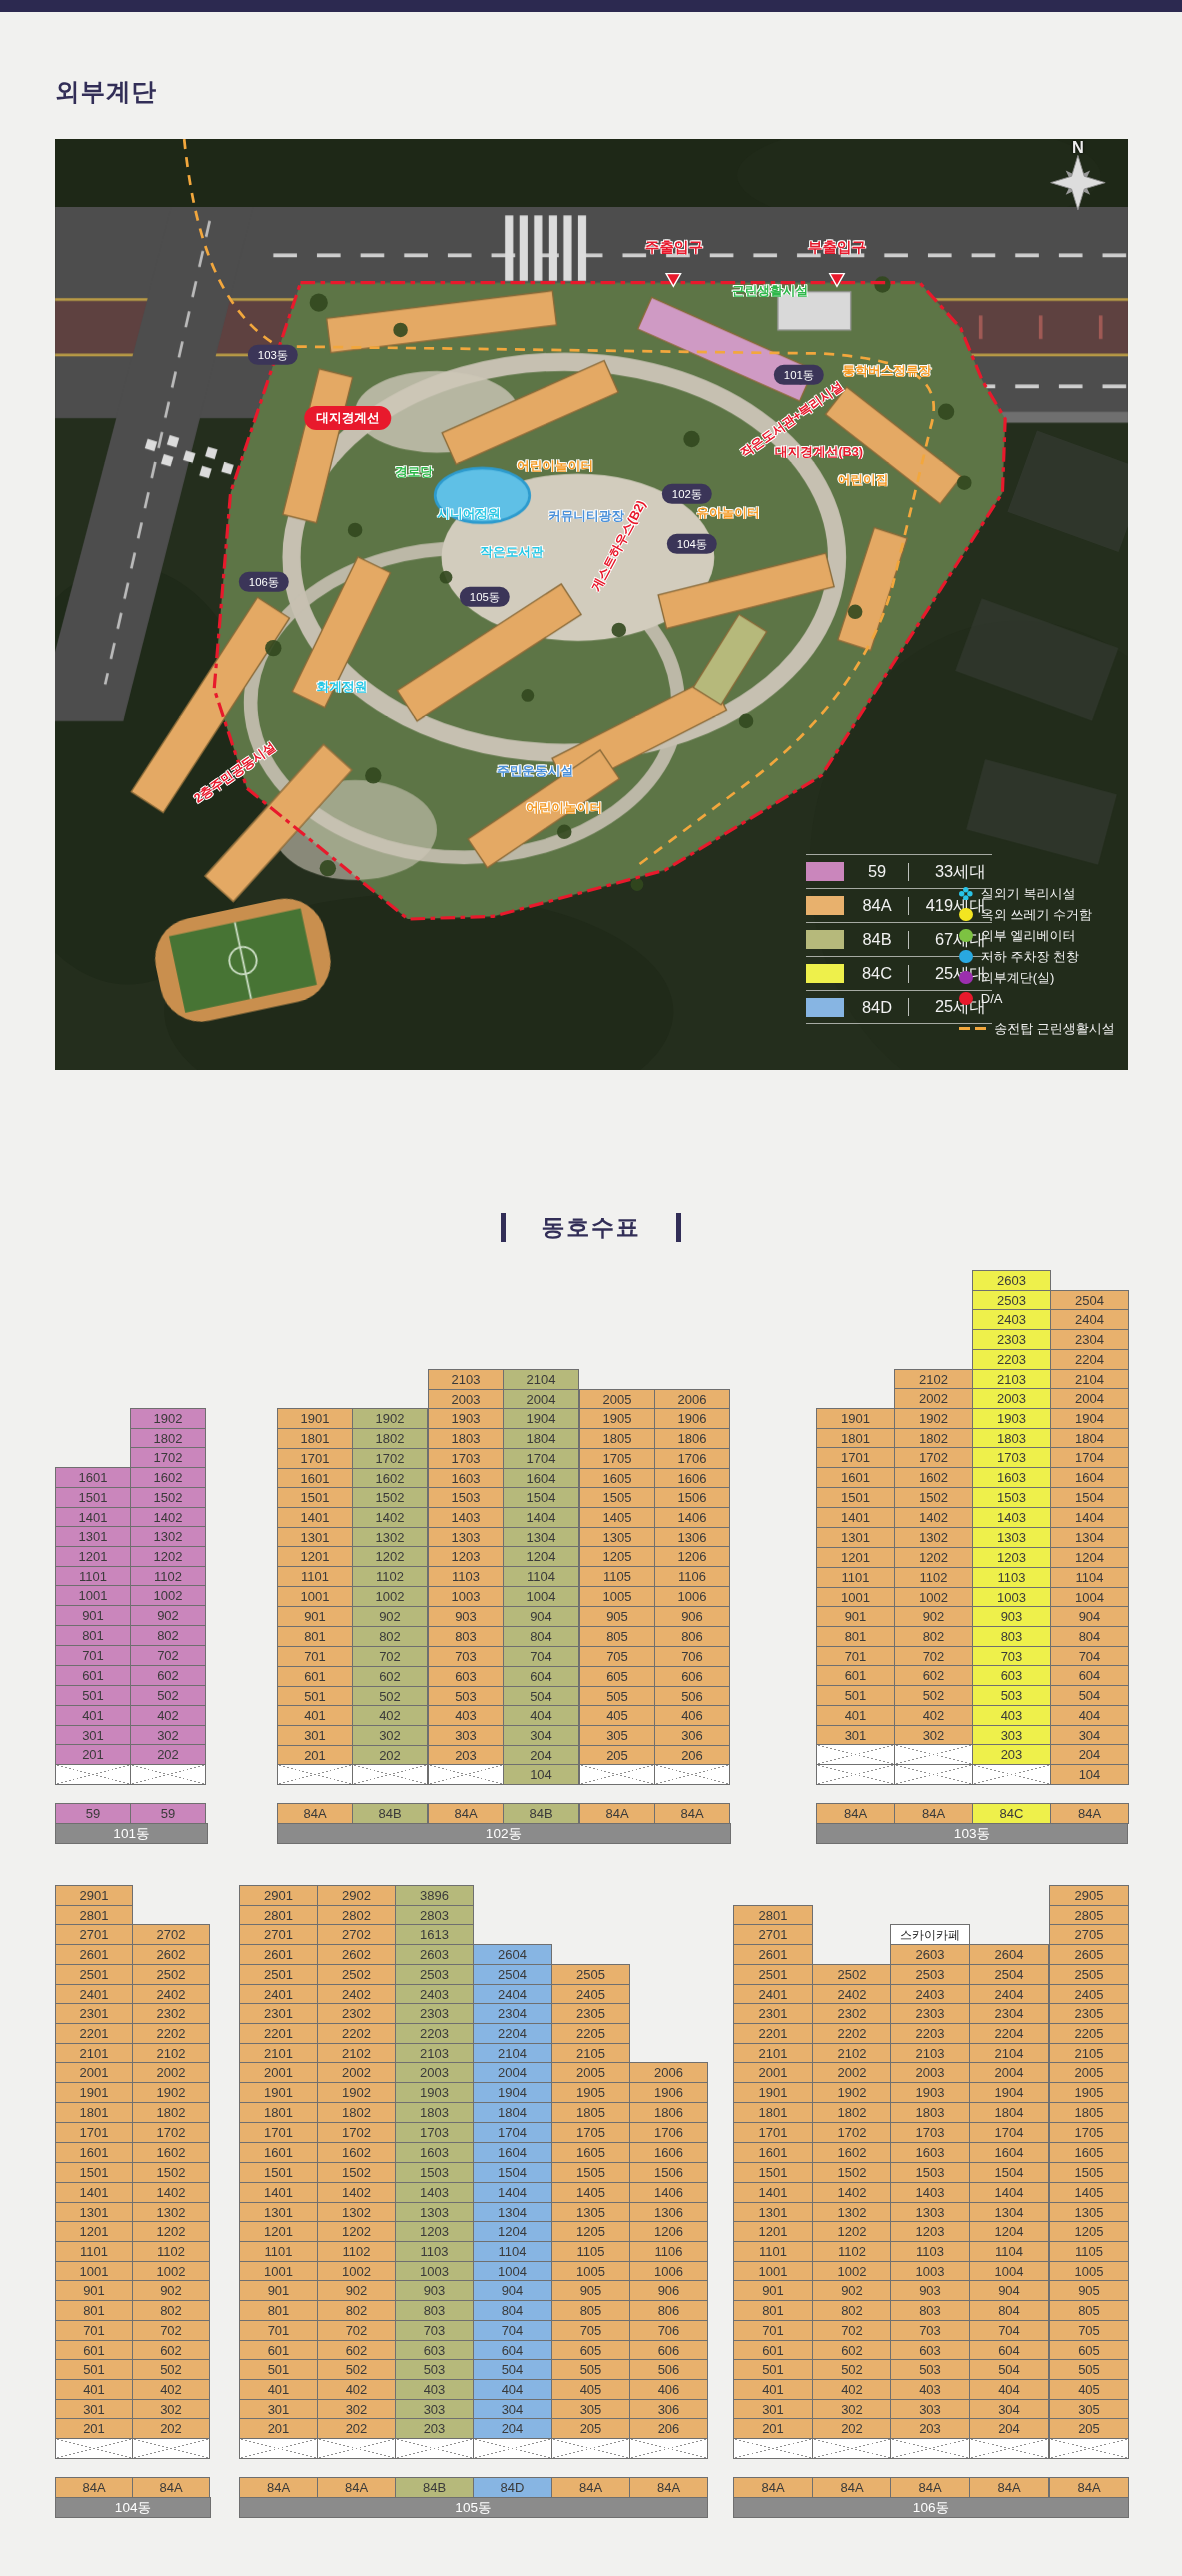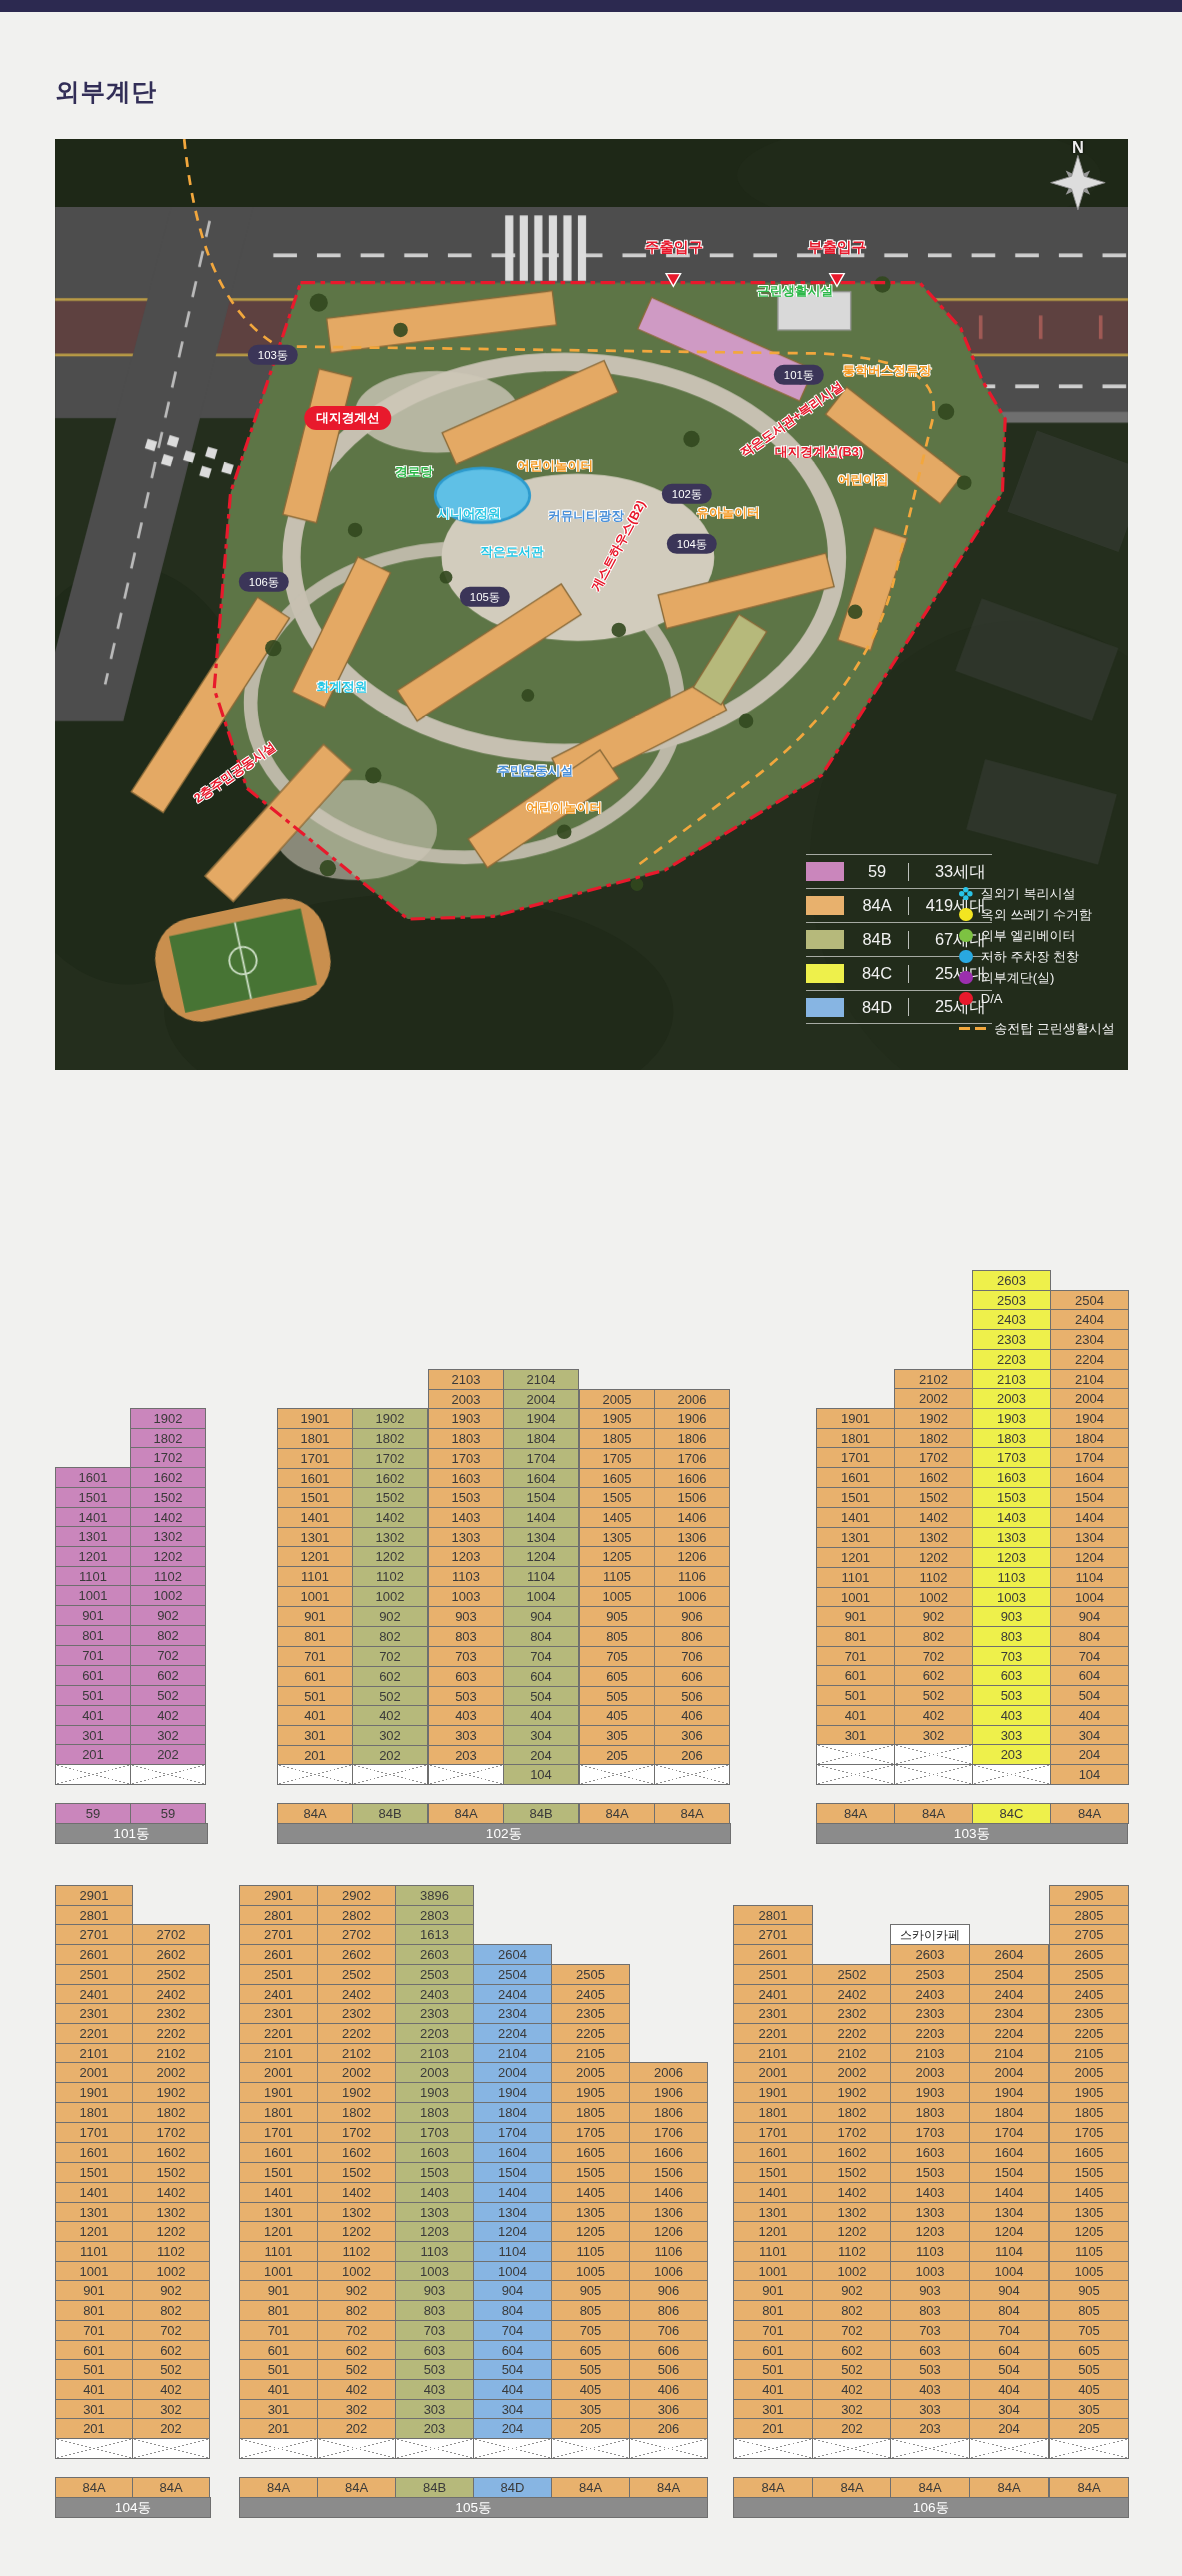--- a/index.html
+++ b/index.html
@@ -171,21 +171,21 @@
 
       <g transform="translate(1125,48)">
         <polygon transform="rotate(45)" points="0,-19 5,-5 19,0 5,5 0,19 -5,5 -19,0 -5,-5" fill="#9a9a9a"></polygon>
         <polygon points="0,-30 7,-7 30,0 7,7 0,30 -7,7 -30,0 -7,-7" fill="#dddddd" stroke="#8a8a8a"></polygon>
       </g>
     </svg>
     <span class="compass-n" style="left:1023px;top:8.2px">N</span>
     <div id="map-labels">
         <div class="map-label ml-red-bold" style="left: 619px; top: 108px;">주출입구</div>
         <div class="map-label ml-red-bold" style="left: 782px; top: 108px;">부출입구</div>
-        <div class="map-label ml-green" style="left: 740px; top: 152px;">근린생활시설</div>
+        <div class="map-label ml-green" style="left: 715px; top: 152px;">근린생활시설</div>
         <div class="map-label ml-orange" style="left: 832px; top: 232px;">통학버스정류장</div>
         <div class="map-label ml-pill" style="left: 744px; top: 236px;">101동</div>
         <div class="map-label ml-red" style="left: 737px; top: 281px; transform: translate(-50%, -50%) rotate(-35deg);">작은도서관+복리시설</div>
         <div class="map-label ml-red" style="left: 764px; top: 313px;">대지경계선(B3)</div>
         <div class="map-label ml-orange" style="left: 808px; top: 341px;">어린이집</div>
         <div class="map-label ml-orange" style="left: 673px; top: 374px;">유아놀이터</div>
         <div class="map-label ml-red" style="left: 564px; top: 407px; transform: translate(-50%, -50%) rotate(-62deg);">게스트하우스(B2)</div>
         <div class="map-label ml-red-pill" style="left: 293px; top: 279px;">대지경계선</div>
         <div class="map-label ml-pill" style="left: 218px; top: 216px;">103동</div>
         <div class="map-label ml-green" style="left: 359px; top: 333px;">경로당</div>
@@ -264,20 +264,25 @@
           <span class="mk-icon" style="background: rgb(232, 25, 44);"></span>
           <span>D/A</span>
         </div>
         <div class="legend-marker-row dash-row">
           <span class="mk-dash"></span>
           <span>송전탑 근린생활시설</span>
         </div>
       </div>
   </div>
 
+  <div class="section-header">
+    <span class="vbar"></span>
+    <h2>동호수표</h2>
+    <span class="vbar"></span>
+  </div>
 
   <div id="tables-layer">
       <div class="bldg" style="left: 55px; top: 1408px; width: 154px; height: 438px;">
         <div class="cell unit" style="background: rgb(202, 134, 188); left: 0px; top: 59px; width: 76px; height: 21px; line-height: 20px;">1601</div>
         <div class="cell unit" style="background: rgb(202, 134, 188); left: 0px; top: 79px; width: 76px; height: 21px; line-height: 20px;">1501</div>
         <div class="cell unit" style="background: rgb(202, 134, 188); left: 0px; top: 99px; width: 76px; height: 21px; line-height: 20px;">1401</div>
         <div class="cell unit" style="background: rgb(202, 134, 188); left: 0px; top: 118px; width: 76px; height: 21px; line-height: 20px;">1301</div>
         <div class="cell unit" style="background: rgb(202, 134, 188); left: 0px; top: 138px; width: 76px; height: 21px; line-height: 20px;">1201</div>
         <div class="cell unit" style="background: rgb(202, 134, 188); left: 0px; top: 158px; width: 76px; height: 21px; line-height: 20px;">1101</div>
         <div class="cell unit" style="background: rgb(202, 134, 188); left: 0px; top: 177px; width: 76px; height: 21px; line-height: 20px;">1001</div>

